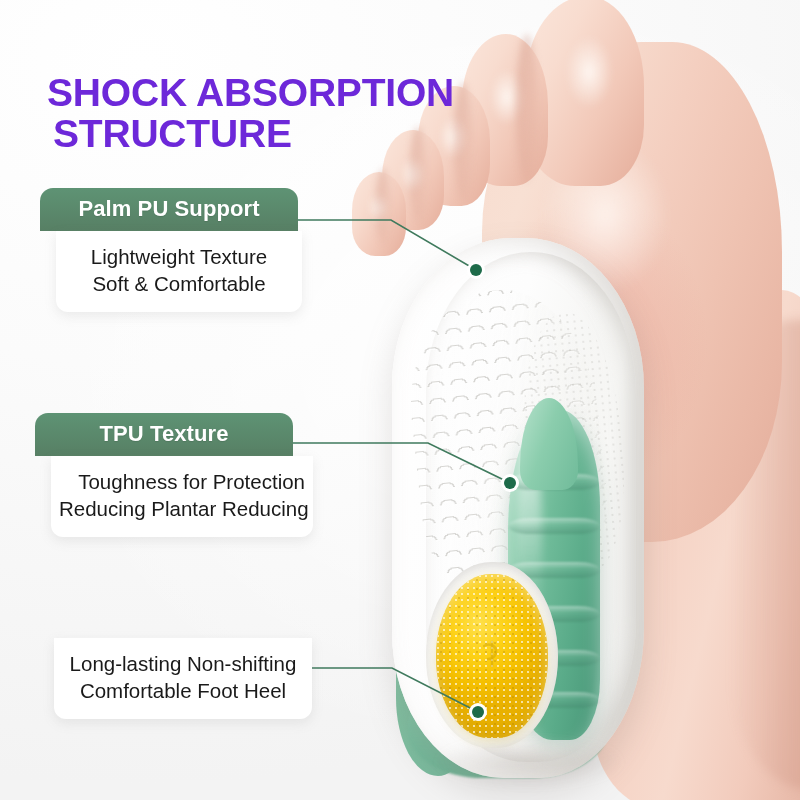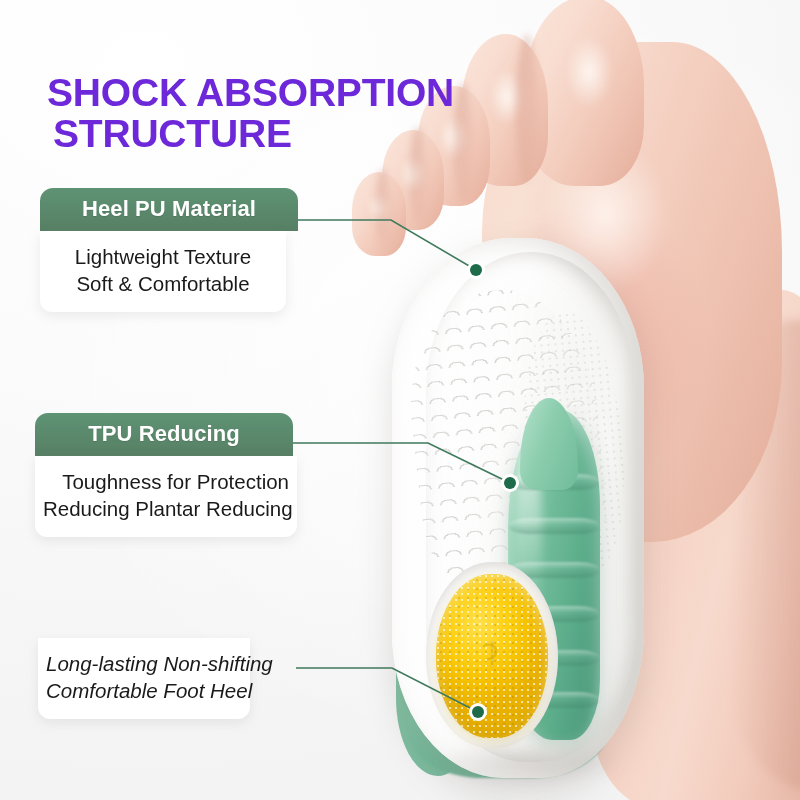--- a/index.html
+++ b/index.html
@@ -385,39 +385,39 @@
     color: #ffffff;
     font-size: 22px;
     font-weight: 700;
     text-align: center;
     letter-spacing: 0.1px;
     text-shadow: 0 1px 1px rgba(0,0,0,0.10);
   }
   .callout-body {
     position: relative;
     width: 246px;
-    margin-left: 0;
+    margin-left: 16px;
     box-sizing: border-box;
     padding: 12px 8px 14px;
     background: #ffffff;
     border-radius: 0 0 12px 12px;
     color: #1a1a1a;
     font-size: 20.5px;
     line-height: 1.34;
     text-align: center;
     box-shadow: 0 4px 12px rgba(140,140,140,0.16);
   }
   .callout-body .line { display: block; white-space: nowrap; }
 
   #callout-0 { left: 40px; top: 188px; }
   #callout-1 { left: 35px; top: 413px; }
   #callout-2 { left: 38px; top: 638px; }
 
   #callout-1 .callout-body { width: 262px; text-align: right; }
-  #callout-2 .callout-body { width: 212px; font-style: italic; }
+  #callout-2 .callout-body { width: 258px; }
 
   
   .leaders {
     position: absolute;
     inset: 0;
     pointer-events: none;
   }
   .dot-ring { fill: #ffffff; }
   .dot-core { fill: #1e6b4a; }
   .leader-path {
@@ -511,29 +511,29 @@
       <circle class="dot-ring" cx="510" cy="483" r="9"></circle>
       <circle class="dot-core" cx="510" cy="483" r="6"></circle>
     </g>
     <g>
       <circle class="dot-ring" cx="478" cy="712" r="9"></circle>
       <circle class="dot-core" cx="478" cy="712" r="6"></circle>
     </g>
   </svg>
 
   <div class="callout" id="callout-0">
-    <div class="callout-head">Heel PU Material</div>
+    <div class="callout-head">Palm PU Support</div>
     <div class="callout-body">
       <span class="line">Lightweight Texture</span>
       <span class="line">Soft &amp; Comfortable</span>
     </div>
   </div>
 
   <div class="callout" id="callout-1">
-    <div class="callout-head">TPU Reducing</div>
+    <div class="callout-head">TPU Texture</div>
     <div class="callout-body">
       <span class="line">Toughness for Protection</span>
       <span class="line">Reducing Plantar Reducing</span>
     </div>
   </div>
 
   <div class="callout" id="callout-2">
     <div class="callout-body">
       <span class="line">Long-lasting Non-shifting</span>
       <span class="line">Comfortable Foot Heel</span>

